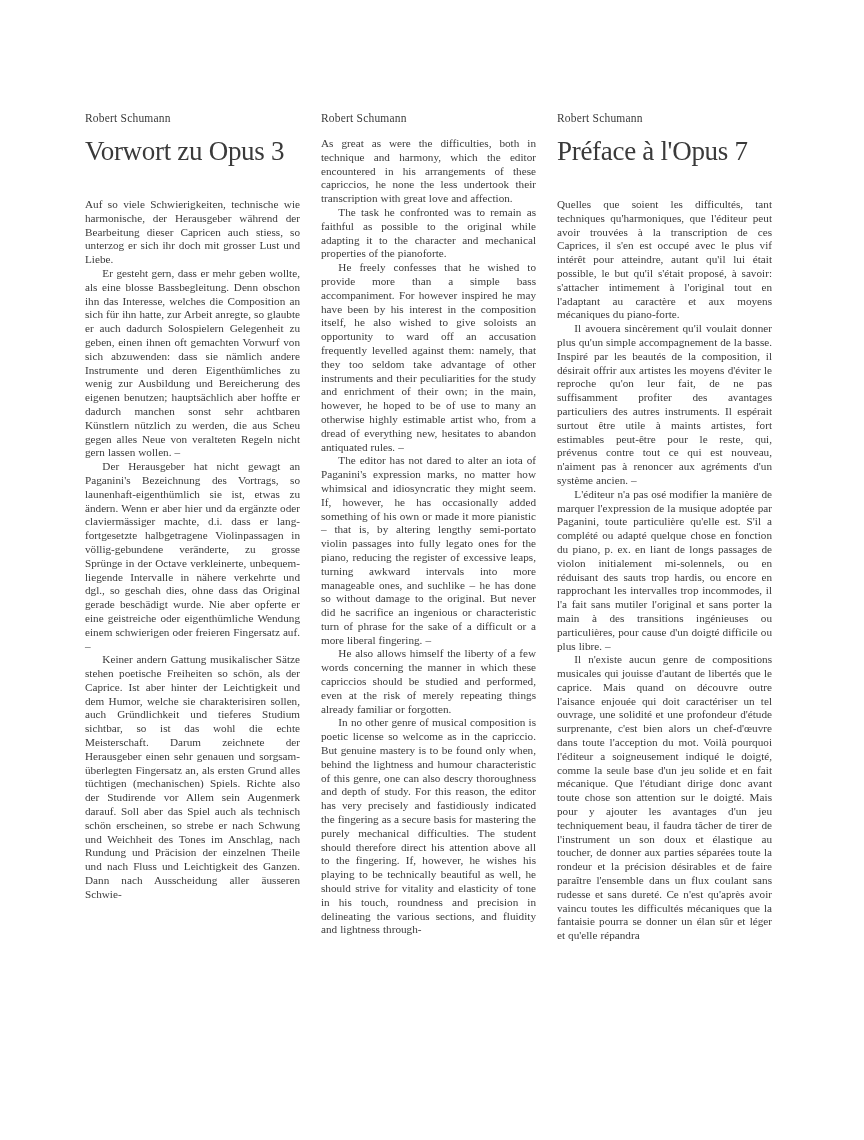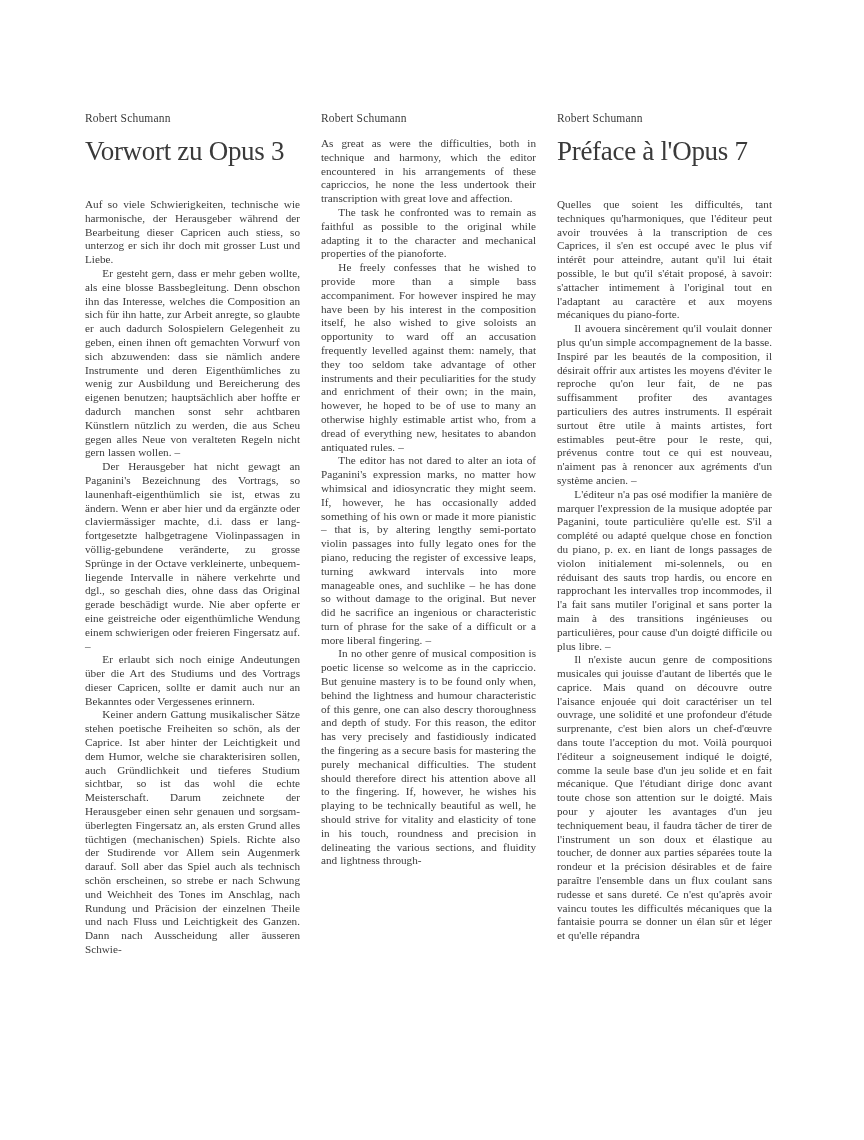--- a/index.html
+++ b/index.html
@@ -60,32 +60,32 @@
 <div class="page">
   <div class="columns">
 
     <div class="column">
       <p class="author">Robert Schumann</p>
       <h1 class="title">Vorwort zu Opus 3</h1>
       <div class="body-text">
         <p class="first">Auf so viele Schwierigkeiten, technische wie harmonische, der Herausgeber während der Bearbeitung dieser Capricen auch stiess, so unterzog er sich ihr doch mit grosser Lust und Liebe.</p>
         <p>Er gesteht gern, dass er mehr geben wollte, als eine blosse Bassbegleitung. Denn obschon ihn das Interesse, welches die Composition an sich für ihn hatte, zur Arbeit anregte, so glaubte er auch dadurch Solospielern Gelegenheit zu geben, einen ihnen oft gemachten Vorwurf von sich abzuwenden: dass sie nämlich andere Instrumente und deren Eigenthümliches zu wenig zur Ausbildung und Bereicherung des eigenen benutzen; hauptsächlich aber hoffte er dadurch manchen sonst sehr achtbaren Künstlern nützlich zu werden, die aus Scheu gegen alles Neue von veralteten Regeln nicht gern lassen wollen. –</p>
         <p>Der Herausgeber hat nicht gewagt an Paganini's Bezeichnung des Vortrags, so launenhaft-eigenthümlich sie ist, etwas zu ändern. Wenn er aber hier und da ergänzte oder claviermässiger machte, d.i. dass er lang-fortgesetzte halbgetragene Violinpassagen in völlig-gebundene veränderte, zu grosse Sprünge in der Octave verkleinerte, unbequem-liegende Intervalle in nähere verkehrte und dgl., so geschah dies, ohne dass das Original gerade beschädigt wurde. Nie aber opferte er eine geistreiche oder eigenthümliche Wendung einem schwierigen oder freieren Fingersatz auf. –</p>
-        <p>Er erlaubt sich noch einige Andeutungen über die Art des Studiums und des Vortrags dieser Capricen, sollte er damit auch nur an Bekanntes oder Vergessenes erinnern.</p>
         <p>Keiner andern Gattung musikalischer Sätze stehen poetische Freiheiten so schön, als der Caprice. Ist aber hinter der Leichtigkeit und dem Humor, welche sie charakterisiren sollen, auch Gründlichkeit und tieferes Studium sichtbar, so ist das wohl die echte Meisterschaft. Darum zeichnete der Herausgeber einen sehr genauen und sorgsam-überlegten Fingersatz an, als ersten Grund alles tüchtigen (mechanischen) Spiels. Richte also der Studirende vor Allem sein Augenmerk darauf. Soll aber das Spiel auch als technisch schön erscheinen, so strebe er nach Schwung und Weichheit des Tones im Anschlag, nach Rundung und Präcision der einzelnen Theile und nach Fluss und Leichtigkeit des Ganzen. Dann nach Ausscheidung aller äusseren Schwie-</p>
       </div>
     </div>
 
     <div class="column">
       <p class="author">Robert Schumann</p>
       <div class="body-text">
         <p class="first">As great as were the difficulties, both in technique and harmony, which the editor encountered in his arrangements of these capriccios, he none the less undertook their transcription with great love and affection.</p>
         <p>The task he confronted was to remain as faithful as possible to the original while adapting it to the character and mechanical properties of the pianoforte.</p>
         <p>He freely confesses that he wished to provide more than a simple bass accompaniment. For however inspired he may have been by his interest in the composition itself, he also wished to give soloists an opportunity to ward off an accusation frequently levelled against them: namely, that they too seldom take advantage of other instruments and their peculiarities for the study and enrichment of their own; in the main, however, he hoped to be of use to many an otherwise highly estimable artist who, from a dread of everything new, hesitates to abandon antiquated rules. –</p>
         <p>The editor has not dared to alter an iota of Paganini's expression marks, no matter how whimsical and idiosyncratic they might seem. If, however, he has occasionally added something of his own or made it more pianistic – that is, by altering lengthy semi-portato violin passages into fully legato ones for the piano, reducing the register of excessive leaps, turning awkward intervals into more manageable ones, and suchlike – he has done so without damage to the original. But never did he sacrifice an ingenious or characteristic turn of phrase for the sake of a difficult or a more liberal fingering. –</p>
+        <p>He also allows himself the liberty of a few words concerning the manner in which these capriccios should be studied and performed, even at the risk of merely repeating things already familiar or forgotten.</p>
         <p>In no other genre of musical composition is poetic license so welcome as in the capriccio. But genuine mastery is to be found only when, behind the lightness and humour characteristic of this genre, one can also descry thoroughness and depth of study. For this reason, the editor has very precisely and fastidiously indicated the fingering as a secure basis for mastering the purely mechanical difficulties. The student should therefore direct his attention above all to the fingering. If, however, he wishes his playing to be technically beautiful as well, he should strive for vitality and elasticity of tone in his touch, roundness and precision in delineating the various sections, and fluidity and lightness through-</p>
       </div>
     </div>
 
     <div class="column">
       <p class="author">Robert Schumann</p>
       <h1 class="title">Préface à l'Opus 7</h1>
       <div class="body-text">
         <p class="first">Quelles que soient les difficultés, tant techniques qu'harmoniques, que l'éditeur peut avoir trouvées à la transcription de ces Caprices, il s'en est occupé avec le plus vif intérêt pour atteindre, autant qu'il lui était possible, le but qu'il s'était proposé, à savoir: s'attacher intimement à l'original tout en l'adaptant au caractère et aux moyens mécaniques du piano-forte.</p>
         <p>Il avouera sincèrement qu'il voulait donner plus qu'un simple accompagnement de la basse. Inspiré par les beautés de la composition, il désirait offrir aux artistes les moyens d'éviter le reproche qu'on leur fait, de ne pas suffisamment profiter des avantages particuliers des autres instruments. Il espérait surtout être utile à maints artistes, fort estimables peut-être pour le reste, qui, prévenus contre tout ce qui est nouveau, n'aiment pas à renoncer aux agréments d'un système ancien. –</p>

